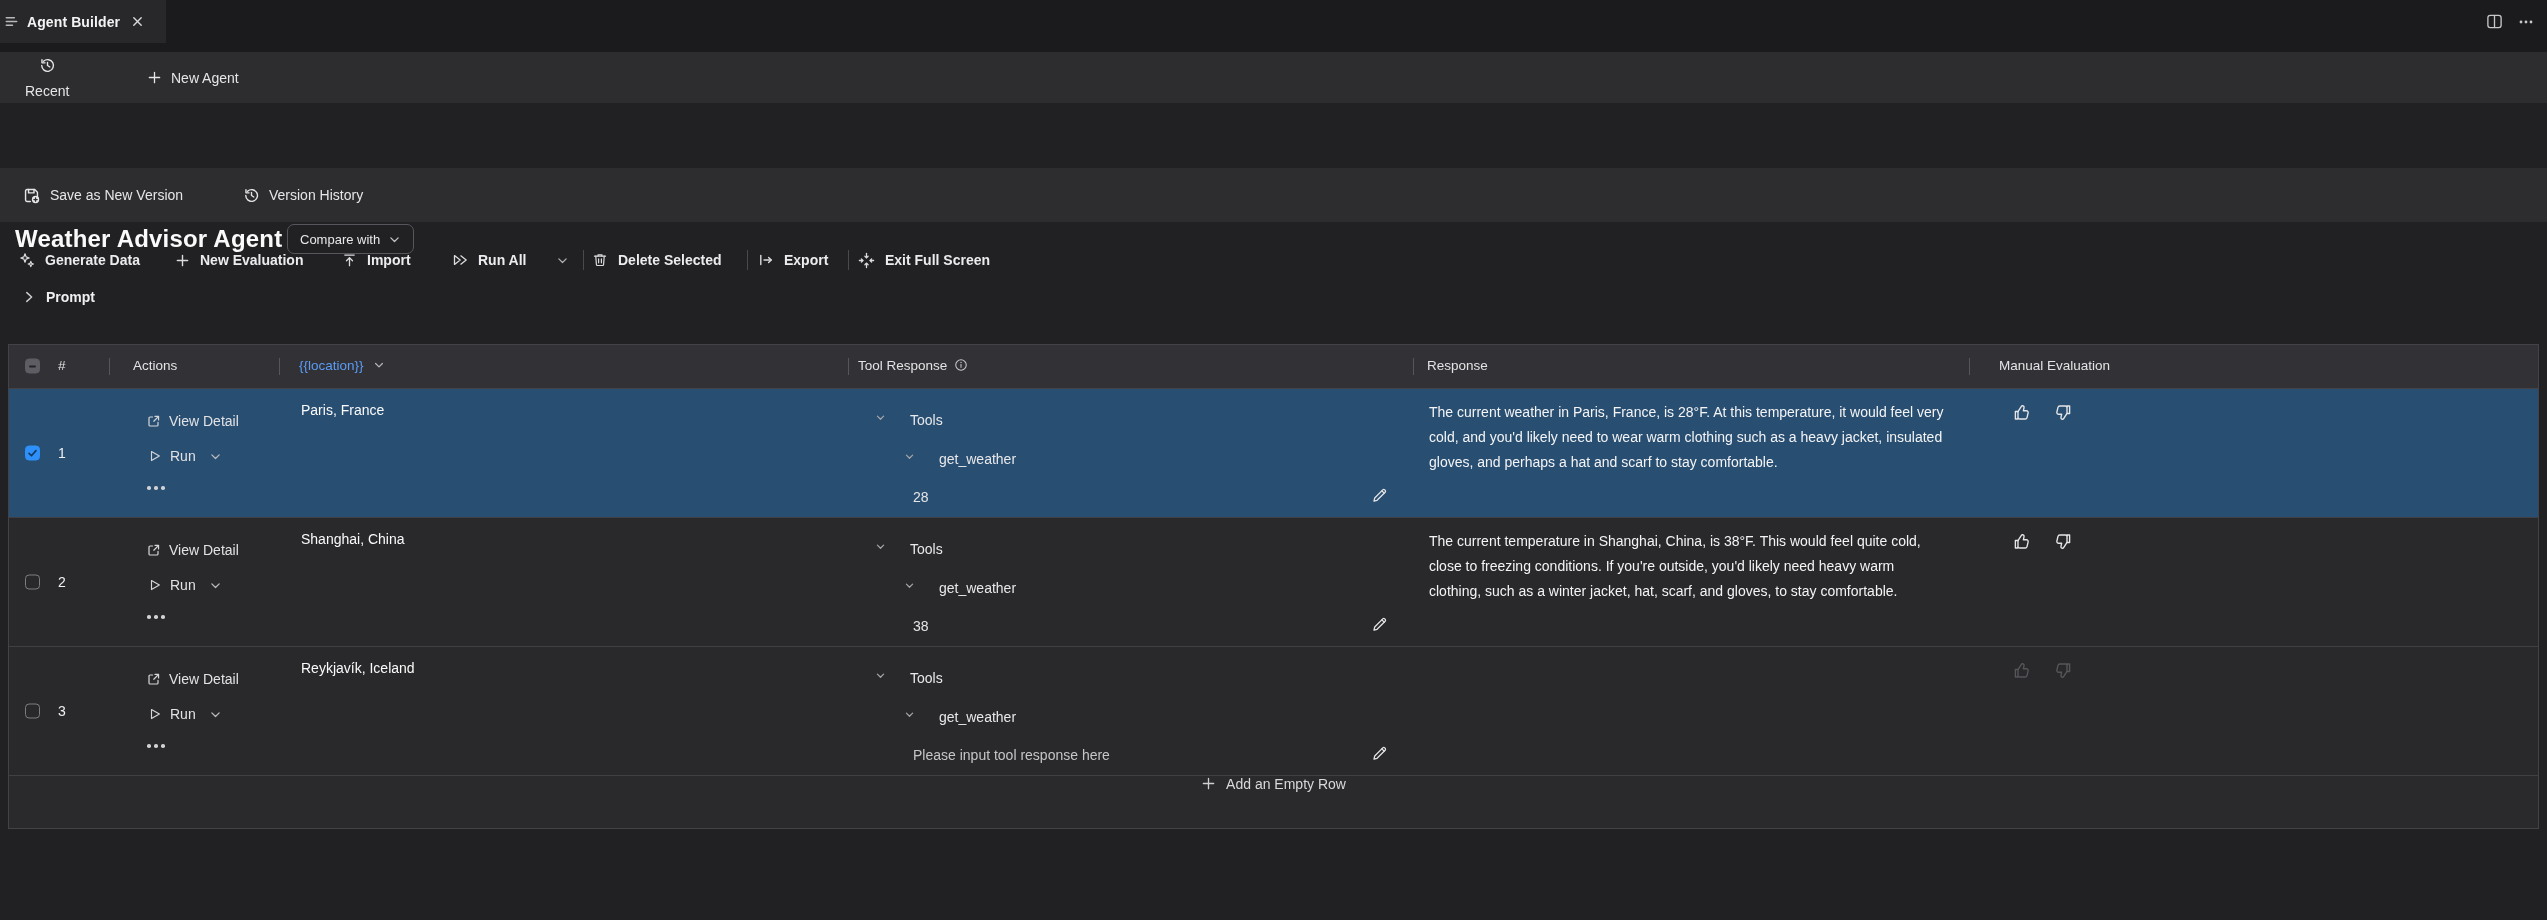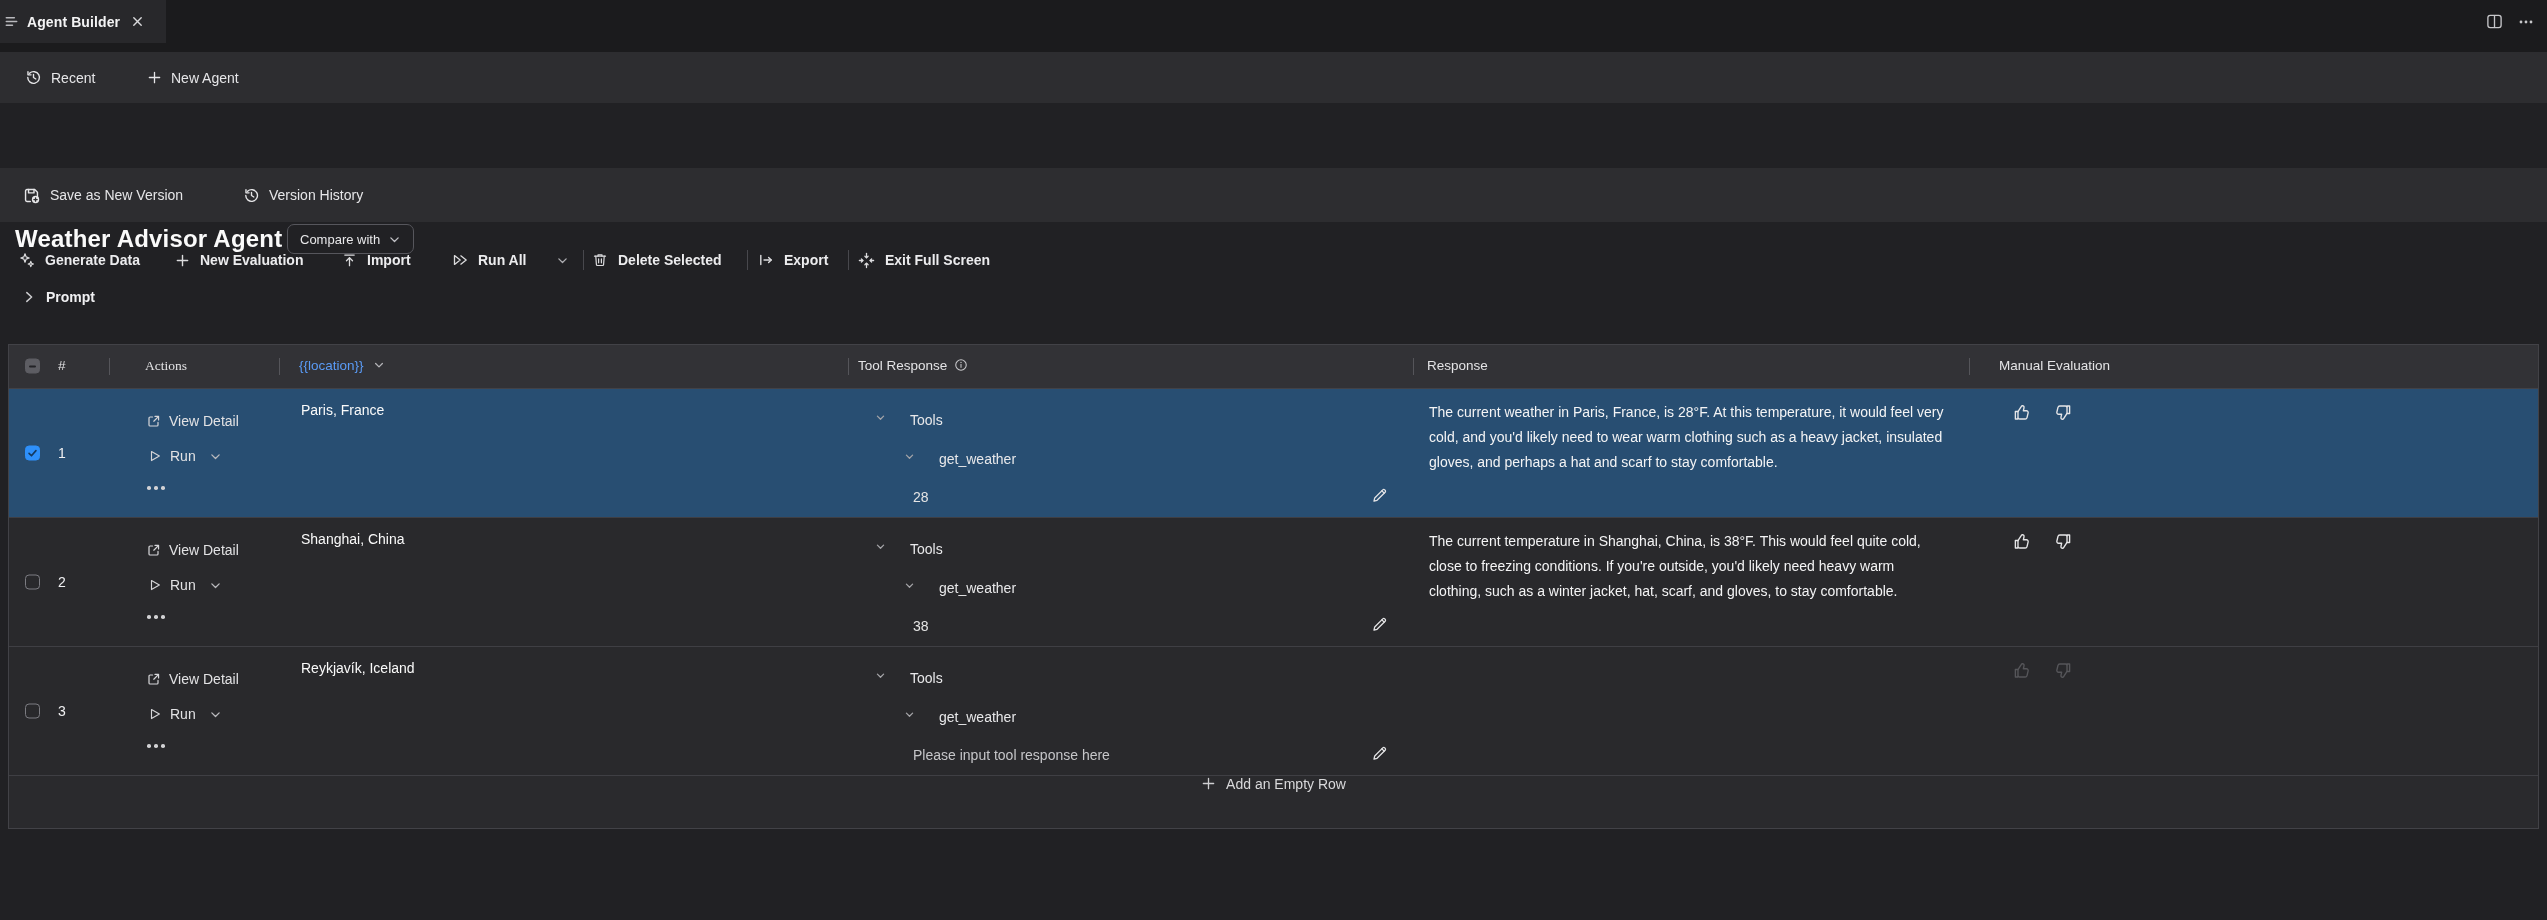--- a/index.html
+++ b/index.html
@@ -111,21 +111,21 @@
       <svg width="18" height="18" viewBox="0 0 18 18" fill="currentColor">
           <circle cx="4" cy="9" r="1.4"></circle>
           <circle cx="9" cy="9" r="1.4"></circle>
           <circle cx="14" cy="9" r="1.4"></circle>
         </svg>
     </span>
   </div>
 </div>
 
 <div class="strip recent">
-  <div class="strip-item" style="position:absolute;left:25px;">
+  <div class="strip-item" style="position:absolute;left:25px;flex-direction:column;">
     <svg width="17" height="17" viewBox="0 0 16 16" fill="none" stroke="currentColor" stroke-width="1.3" stroke-linecap="round" stroke-linejoin="round">
         <path d="M2.6 8a5.5 5.5 0 1 0 1.7-3.95"></path>
         <path d="M2.8 2.6v2.9h2.9"></path>
         <path d="M8 5.1V8l2.2 1.4"></path>
       </svg>
     <span>Recent</span>
   </div>
   <div class="strip-item" style="position:absolute;left:147px;">
     <svg width="15" height="15" viewBox="0 0 16 16" fill="none" stroke="currentColor" stroke-width="1.4" stroke-linecap="round">
         <path d="M8 2.5v11M2.5 8h11"></path>
@@ -240,21 +240,21 @@
       </svg>
   </span>
   <span class="prompt-label">Prompt</span>
 </div>
 
 <div class="etable">
   <div class="thead">
     <span class="cb indet"></span>
     <span class="hlabel" style="left:49px;">#</span>
     <span class="hdiv" style="left:100px;"></span>
-    <span class="hlabel" style="left:136px;font-family:Liberation Serif, serif;">Actions</span>
+    <span class="hlabel" style="left:124px;">Actions</span>
     <span class="hdiv" style="left:270px;"></span>
     <span class="hlabel h-loc-label" style="left:290px;"><span>{{location}}</span><span class="hchev"><svg width="12" height="12" viewBox="0 0 16 16" fill="none" stroke="currentColor" stroke-width="1.7" stroke-linecap="round" stroke-linejoin="round">
             <path d="M3.5 6l4.5 4.5L12.5 6"></path>
           </svg></span></span>
     <span class="hdiv" style="left:839px;"></span>
     <span class="hlabel" style="left:849px;"><span>Tool Response</span><span class="hinfo"><svg width="14" height="14" viewBox="0 0 16 16" fill="none" stroke="currentColor" stroke-width="1.2">
             <circle cx="8" cy="8" r="6"></circle>
             <path d="M8 7.3v3.4" stroke-linecap="round"></path>
             <circle cx="8" cy="5" r=".8" fill="currentColor" stroke="none"></circle>
           </svg></span></span>

